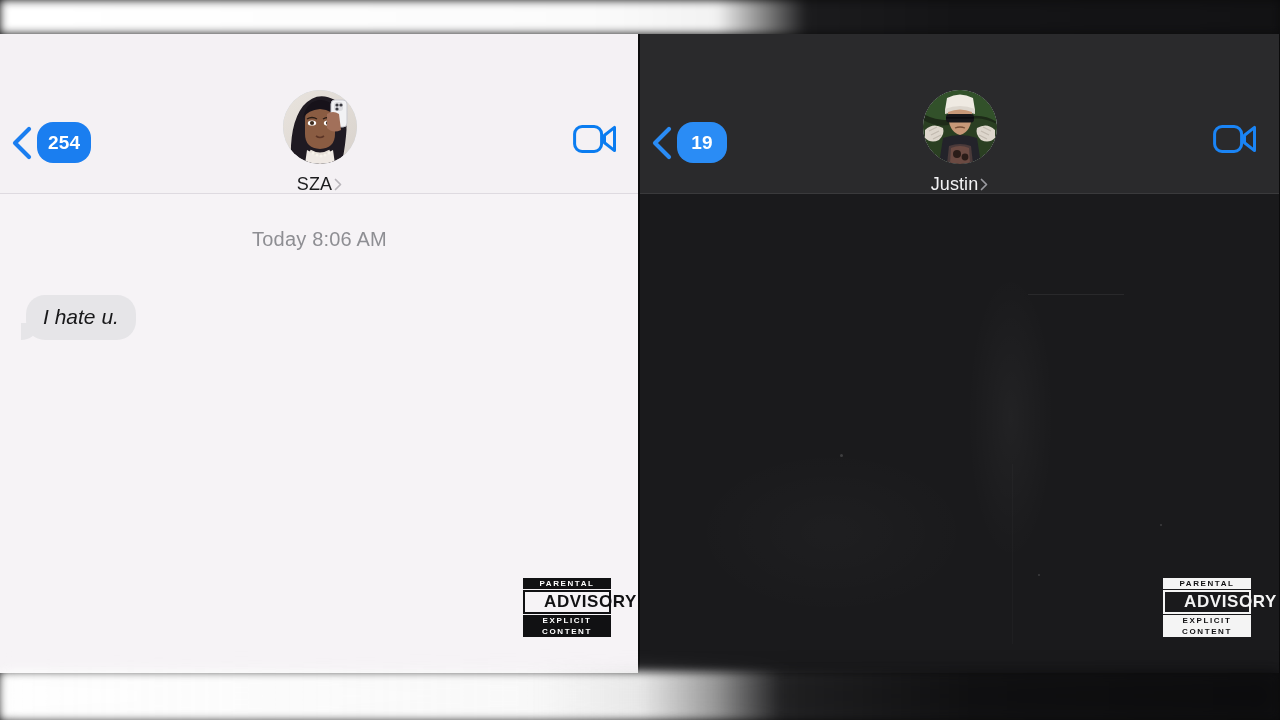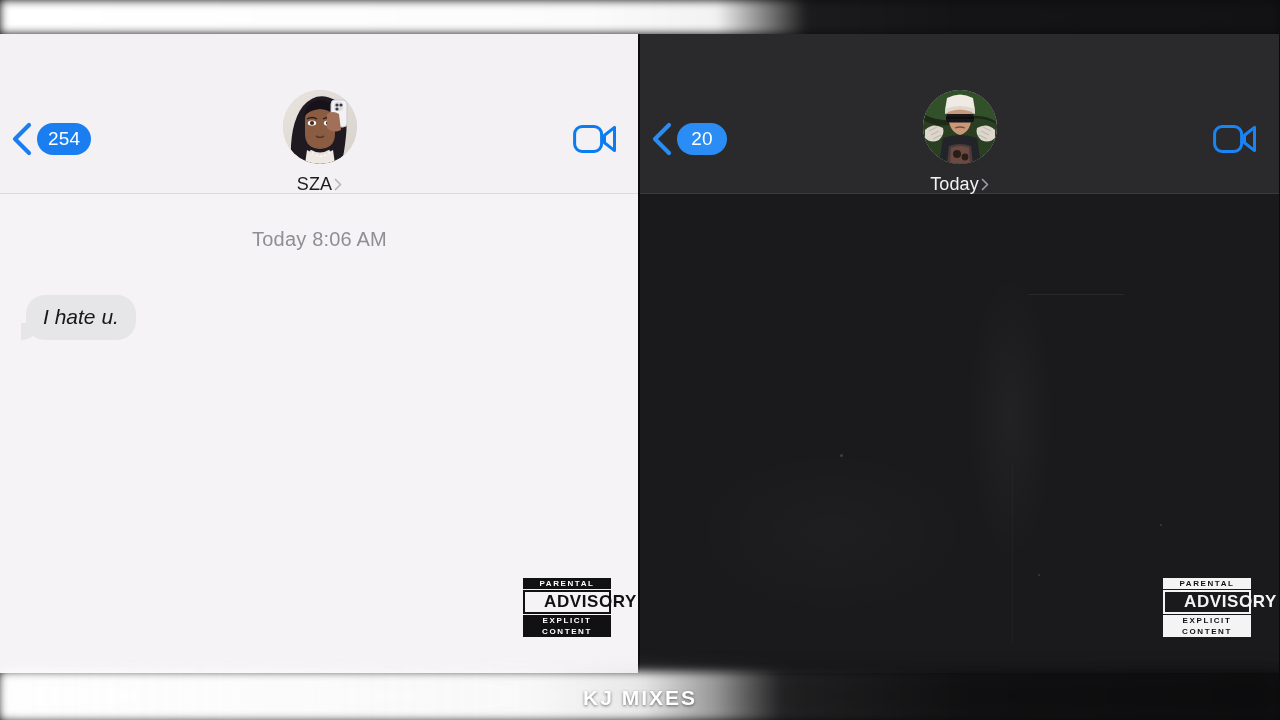--- a/index.html
+++ b/index.html
@@ -48,22 +48,22 @@
   .scratch { position:absolute; background:rgba(255,255,255,.13); pointer-events:none; }
 
   
   .hdr { position:relative; height:160px; }
   .hdr-left  { background:#f4f1f4; border-bottom:1px solid #dedae0; }
   .hdr-right { background:#2a2a2c; border-bottom:1px solid #3a3a3c; }
 
   .backgrp { position:absolute; left:12px; top:88px; display:flex; align-items:center; gap:5px; }
   .chev-back { width:20px; height:34px; flex:0 0 auto; }
   .badge {
-    min-width:50px; height:32px; border-radius:16px; background:#1a7ef0;
-    color:#fff; font-size:19px; font-weight:400; letter-spacing:.2px;
+    min-width:50px; height:41px; border-radius:16px; background:#1a7ef0;
+    color:#fff; font-size:19px; font-weight:700; letter-spacing:.2px;
     display:flex; align-items:center; justify-content:center; padding:16px 11px;
   }
   .badge.dark { background:#2a8cf5; }
 
   .center { position:absolute; left:0; right:0; top:56px; display:flex; flex-direction:column; align-items:center; }
   .avatar { width:74px; height:74px; border-radius:50%; overflow:hidden; position:relative; background:#cfd4d8; }
   .avatar svg { display:block; width:74px; height:74px; }
   .nameline { margin-top:10px; display:flex; align-items:center; gap:2px; }
   .nameline .nm { font-size:18px; letter-spacing:.1px; }
   .panel-left  .nameline .nm { color:#1c1c1e; }
@@ -221,21 +221,21 @@
     <span class="scratch" style="left:388px;top:260px;width:96px;height:1px;opacity:.5;"></span>
     <span class="scratch" style="left:460px;top:20px;width:1px;height:120px;opacity:.25;"></span>
     <span class="scratch" style="left:372px;top:430px;width:1px;height:180px;opacity:.18;"></span>
 
     <div class="hdr hdr-right">
 
       <div class="backgrp">
         <svg class="chev-back" viewBox="0 0 20 34">
           <polyline points="17,3 3,17 17,31" fill="none" stroke="#2a8cf5" stroke-width="4.2" stroke-linecap="round" stroke-linejoin="round"></polyline>
         </svg>
-        <div class="badge dark">20</div>
+        <div class="badge dark">19</div>
       </div>
 
       <div class="center">
         <div class="avatar">
           <svg viewBox="0 0 74 74">
             <defs>
                 <clipPath id="cr">
                   <circle cx="37" cy="37" r="37"></circle>
                 </clipPath>
               </defs>
@@ -255,21 +255,21 @@
               <circle cx="34" cy="64" r="4" fill="#2a1c18"></circle>
                 <circle cx="42" cy="67" r="3.4" fill="#2a1c18"></circle>
               <path d="M2 40 Q10 32 20 38 Q22 44 16 50 Q8 54 2 48 Z" fill="#ddd6cc"></path>
               <path d="M72 40 Q64 32 54 38 Q52 44 58 50 Q66 54 72 48 Z" fill="#ddd6cc"></path>
               <path d="M6 41 L14 37 M8 45 L16 41 M10 49 L18 45" stroke="#c3bbb0" stroke-width="1.3"></path>
               <path d="M68 41 L60 37 M66 45 L58 41 M64 49 L56 45" stroke="#c3bbb0" stroke-width="1.3"></path>
             </g>
           </svg>
         </div>
         <div class="nameline">
-          <span class="nm">Today</span>
+          <span class="nm">Justin</span>
           <svg class="chev-small" viewBox="0 0 8 13">
             <polyline points="1.5,1.5 6.5,6.5 1.5,11.5" fill="none" stroke="#9a9aa0" stroke-width="1.7" stroke-linecap="round" stroke-linejoin="round"></polyline>
           </svg>
         </div>
       </div>
 
       <svg class="facetime" viewBox="0 0 44 30">
         <rect x="1.6" y="2.6" width="27" height="24.8" rx="7.5" fill="none" stroke="#1a84f5" stroke-width="3"></rect>
         <path d="M31.5 11.2 L41.5 3.4 L41.5 26.6 L31.5 18.8 Z" fill="none" stroke="#1a84f5" stroke-width="3" stroke-linejoin="round"></path>
       </svg>
@@ -283,14 +283,13 @@
       <span class="r2">ADVISORY</span>
       <span class="r3">EXPLICIT CONTENT</span>
     </div>
   </div>
 
   <div class="seam"></div>
 
   <div class="band-bottom"></div>
   <div class="band-bottom2"></div>
 
-  <div class="wm">KJ MIXES</div>
 </div>
 
 </body></html>

